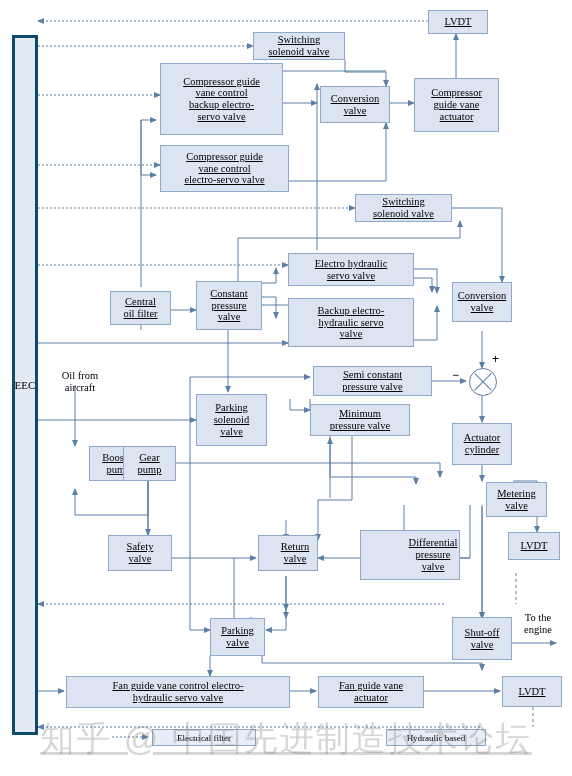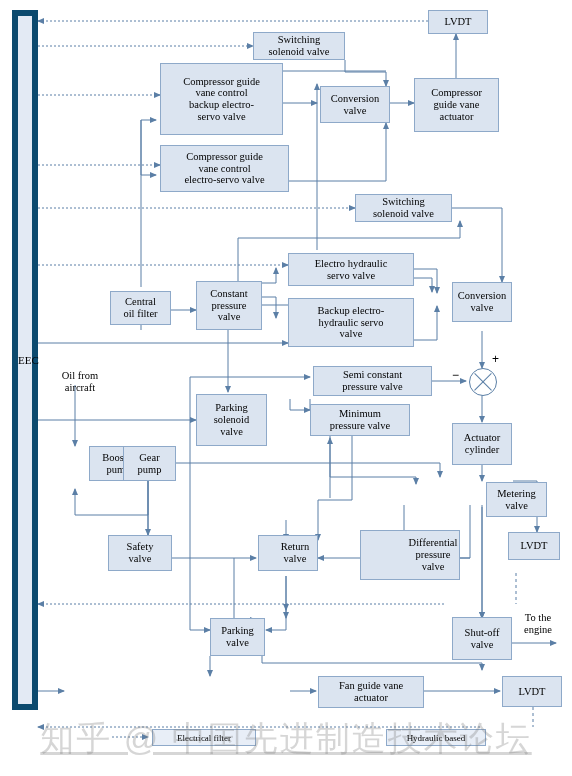--- a/index.html
+++ b/index.html
@@ -16,29 +16,31 @@
     position:absolute;
     box-sizing:border-box;
     background:#dbe4f0;
     border:1px solid #8ea9c9;
     display:flex;align-items:center;justify-content:center;
     text-align:center;
     line-height:1.12;
     font-size:10.5px;
     padding:1px 2px;
     z-index:3;
+    text-decoration:underline;
   }
   .eec{
     position:absolute;
     box-sizing:border-box;
     background:#e3eaf4;
-    border:6px solid #0c4a6e;
-    display:flex;align-items:center;justify-content:flex-start;
+    border:3px solid #0c4a6e;
+    display:flex;align-items:center;justify-content:center;
     font-size:11px;
     z-index:3;
+    margin-top:25px;
   }
   .plain-label{
     position:absolute;
     font-size:10.5px;
     text-align:center;
     line-height:1.12;
     z-index:4;
     background:transparent;
   }
   .sum{
@@ -329,20 +331,23 @@
   </div>
 
   <div class="node" style="left:210px;top:618px;width:55px;height:38px;">
     <span class="ml">Parking<br>valve</span>
   </div>
 
   <div class="node" style="left:452px;top:617px;width:60px;height:43px;">
     <span class="ml">Shut-off<br>valve</span>
   </div>
 
+  <div class="node" style="left:66px;top:676px;width:224px;height:32px;">
+    <span class="ml">Fan guide vane control electro-<br>hydraulic servo valve</span>
+  </div>
 
   <div class="node" style="left:318px;top:676px;width:106px;height:32px;">
     <span class="ml">Fan guide vane<br>actuator</span>
   </div>
 
   <div class="node" style="left:502px;top:676px;width:60px;height:31px;">
     <span>LVDT</span>
   </div>
 
   <div class="plain-label" style="left:47px;top:370px;width:66px;">

